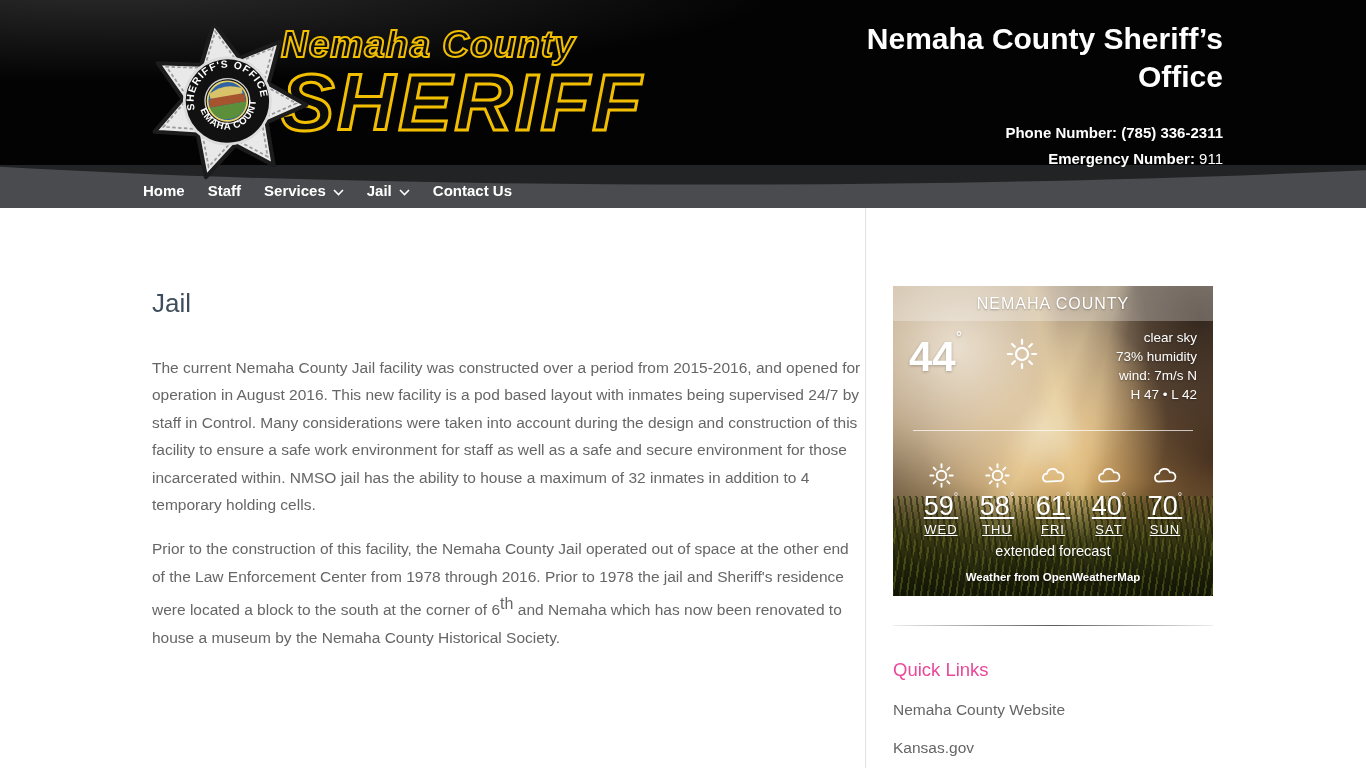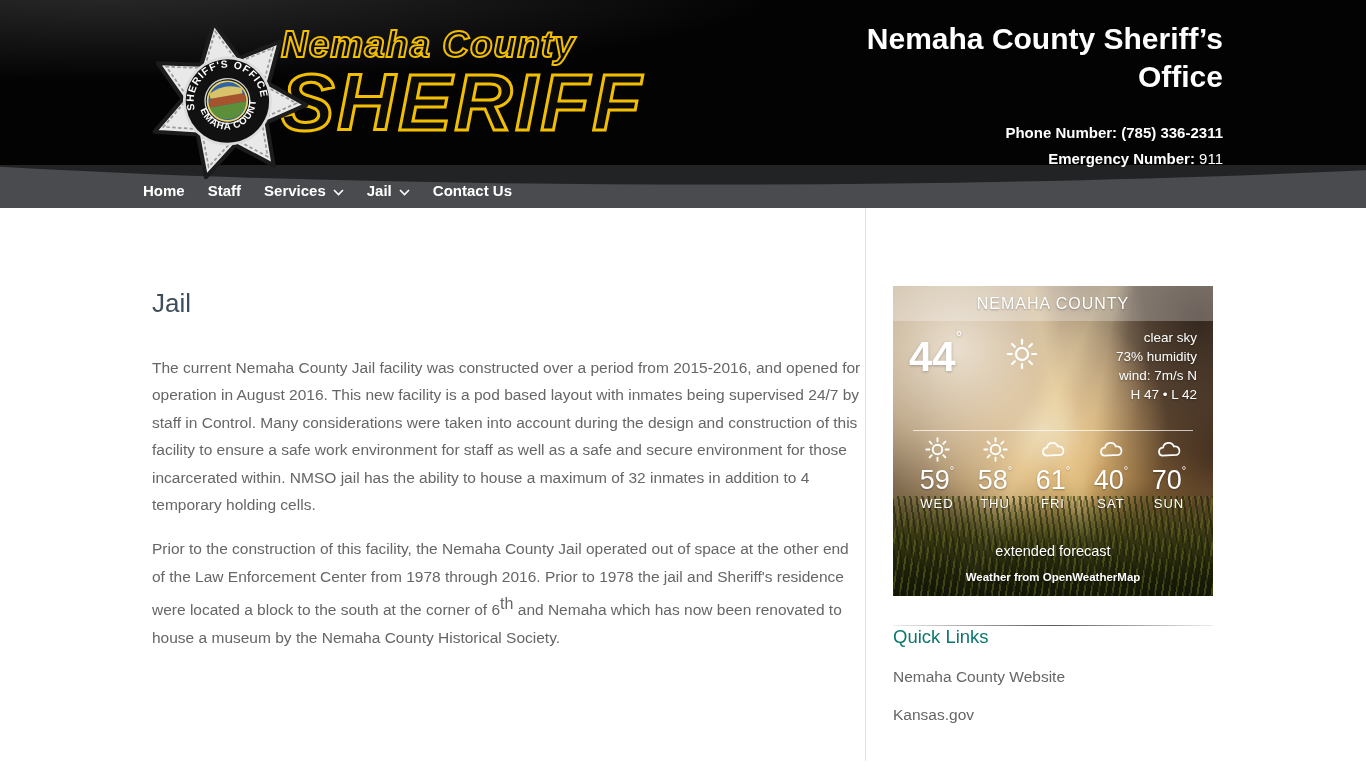--- a/index.html
+++ b/index.html
@@ -70,39 +70,39 @@
     text-shadow:0 1px 2px rgba(0,0,0,.3); z-index:3; }
   .wx-now { position:absolute; top:37px; left:0; right:0; z-index:3; }
   .wx-temp-big { position:absolute; left:16px; top:6px; font-size:42px; font-weight:bold;
     text-shadow:0 1px 3px rgba(0,0,0,.25); }
   .wx-temp-big sup { font-size:16px; vertical-align:28px; font-weight:normal; }
   .wx-now-icon { position:absolute; left:112px; top:14px; }
   .wx-cond { position:absolute; right:16px; top:5px; text-align:right; font-size:13.5px; line-height:19px;
     text-shadow:0 1px 2px rgba(0,0,0,.35); }
   .wx-hr { position:absolute; top:144px; left:20px; right:20px; height:1px;
     background:rgba(255,255,255,.7); z-index:3; }
-  .wx-days { position:absolute; top:150px; left:16px; right:16px; display:flex;
-    justify-content:space-between; z-index:3; }
+  .wx-days { position:absolute; top:176px; left:16px; right:16px; display:flex;
+    justify-content:center; z-index:3;text-decoration:underline; }
   .wx-day { text-align:center; width:56px; }
   .wx-day .wicon { display:block; height:28px; }
   .wicon svg { display:none; }
   .wicon[data-icon="sun"] svg.ic-sun { display:inline-block; }
   .wicon[data-icon="cloud"] svg.ic-cloud { display:inline-block; }
   .wx-day-temp { font-size:27px; text-shadow:0 1px 2px rgba(0,0,0,.3); }
   .wx-day-temp sup { font-size:11px; vertical-align:15px; }
   .wx-day-name { font-size:13px; letter-spacing:1px; text-shadow:0 1px 2px rgba(0,0,0,.4); }
   .wx-ext { position:absolute; top:257px; left:0; right:0; text-align:center; font-size:14.5px;
     text-shadow:0 1px 2px rgba(0,0,0,.5); z-index:3; cursor:pointer; }
   .wx-attr { position:absolute; top:285px; left:0; right:0; text-align:center; font-size:11.5px;
     font-weight:bold; text-shadow:0 1px 2px rgba(0,0,0,.6); z-index:3; }
 
   
   .side-divider { width:320px; height:1px; margin-top:29px;
     background:linear-gradient(90deg, #ededed 0%, #5a5a5a 50%, #ededed 100%); }
-  .ql-heading { font-size:18.5px; font-weight:500; color:#0f766e; }
+  .ql-heading { font-size:18.5px; font-weight:500; color:#ec4899; margin-top:33px; }
   .ql-link { display:block; font-size:15.5px; color:#666; margin-top:20px; text-decoration:none; cursor:pointer; }
 </style>
 </head>
 <body>
 
 <div class="page">
 
   <header class="site-header">
 
     <svg class="logo-badge" viewBox="0 0 100 100">

